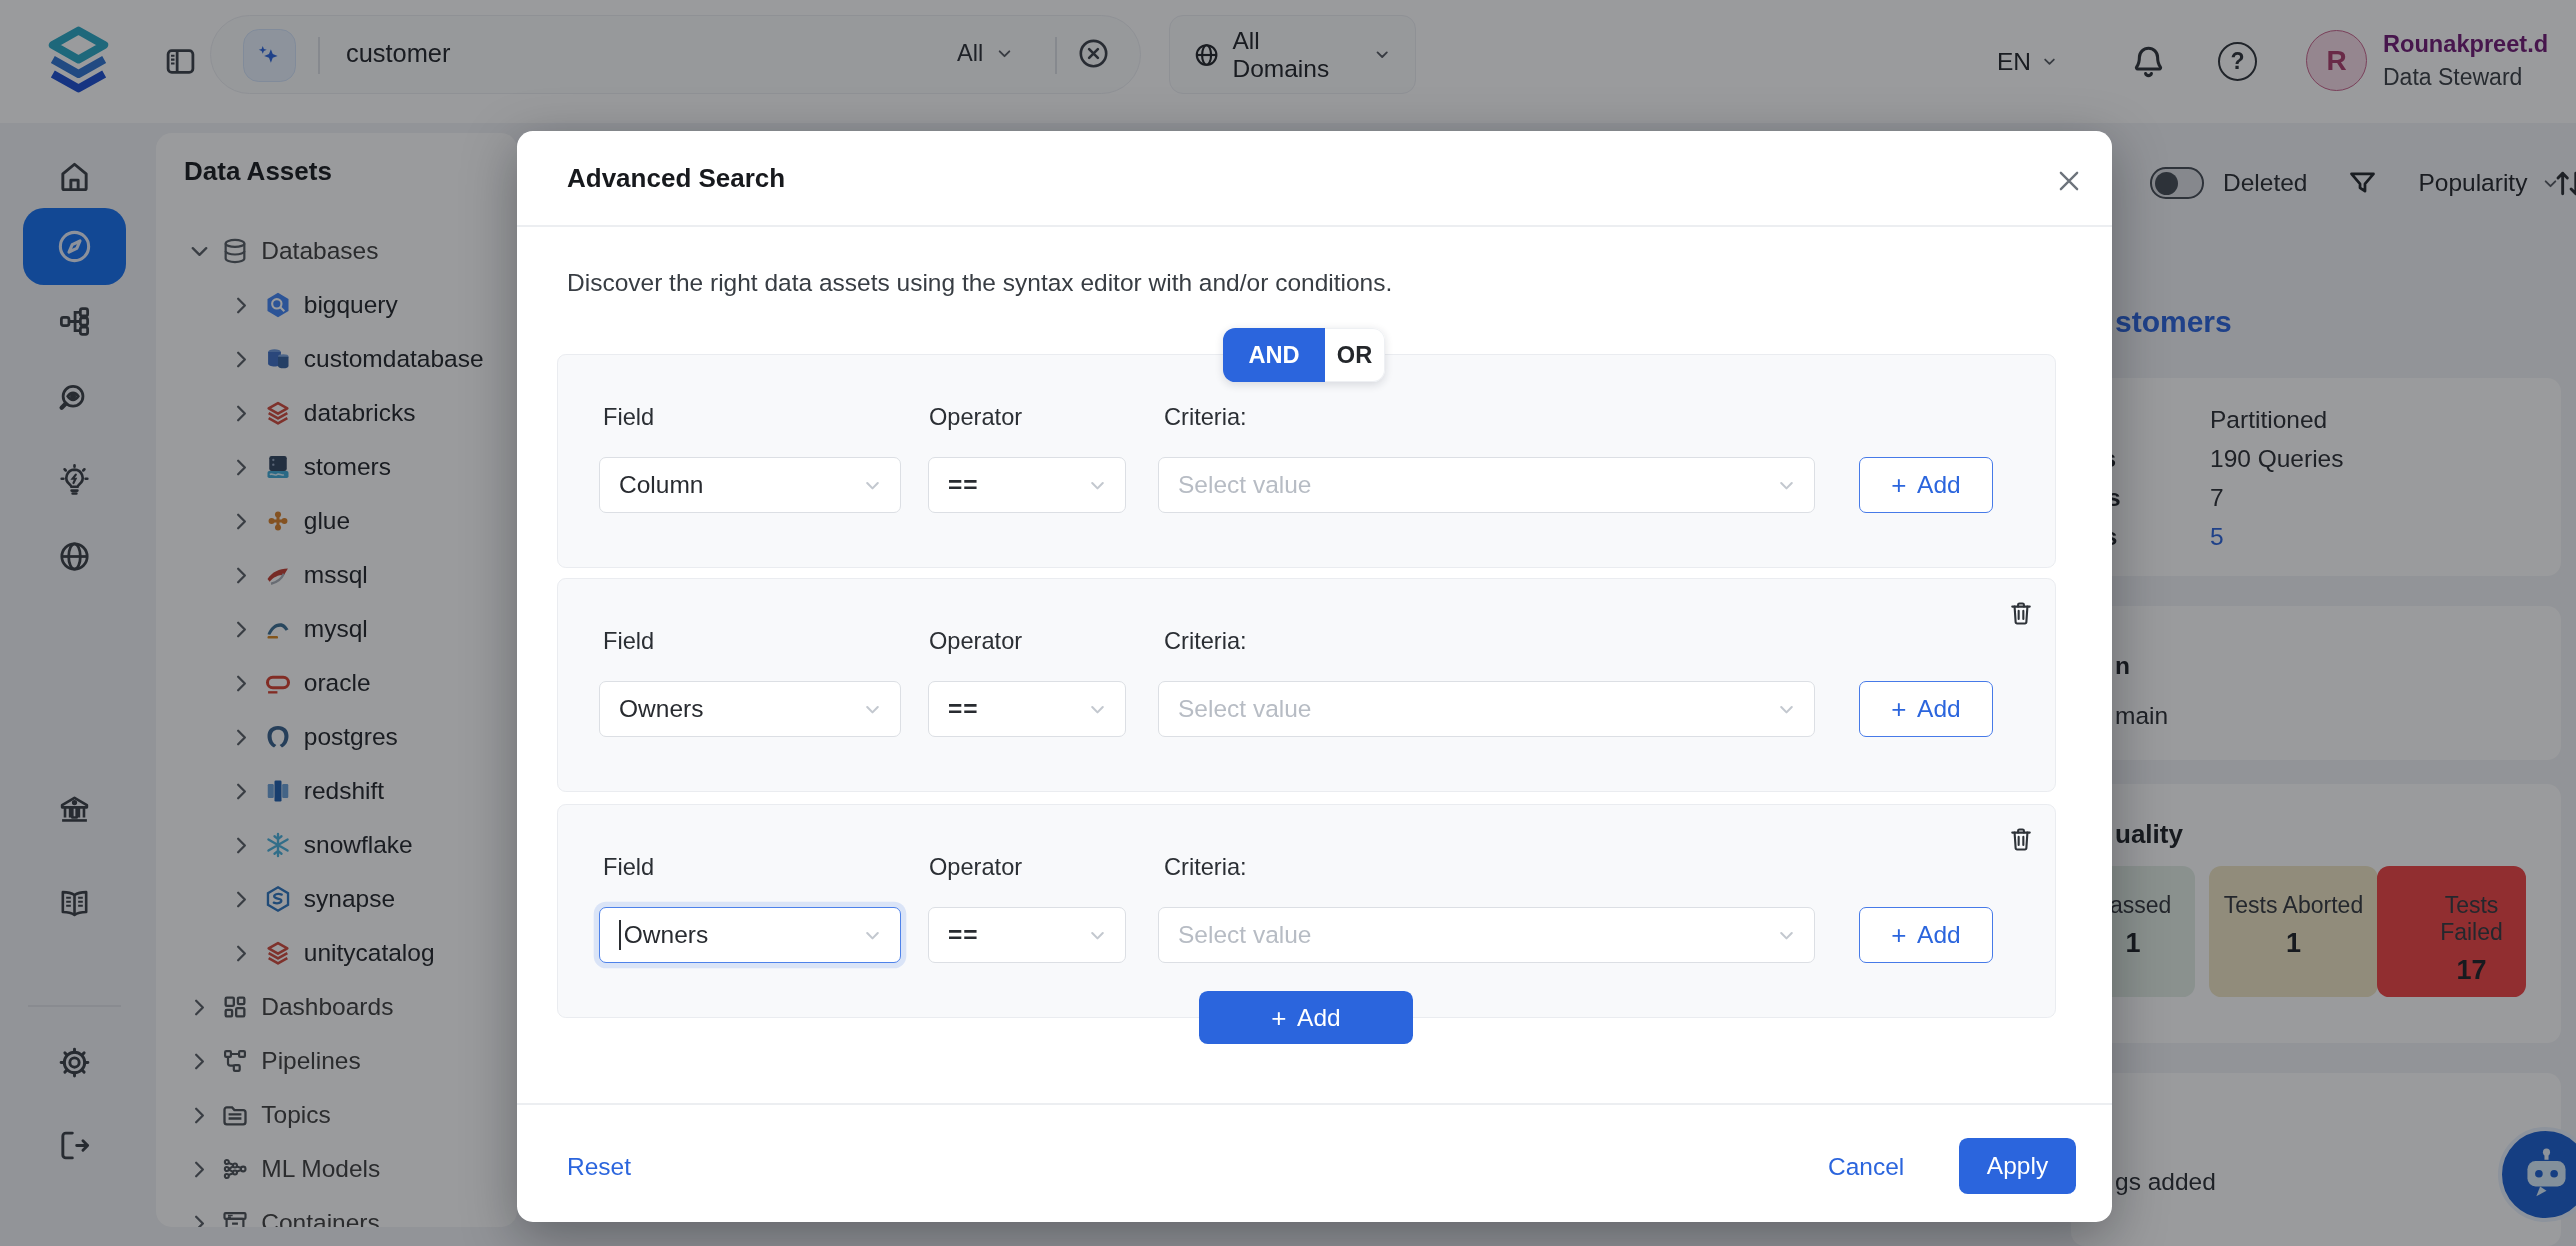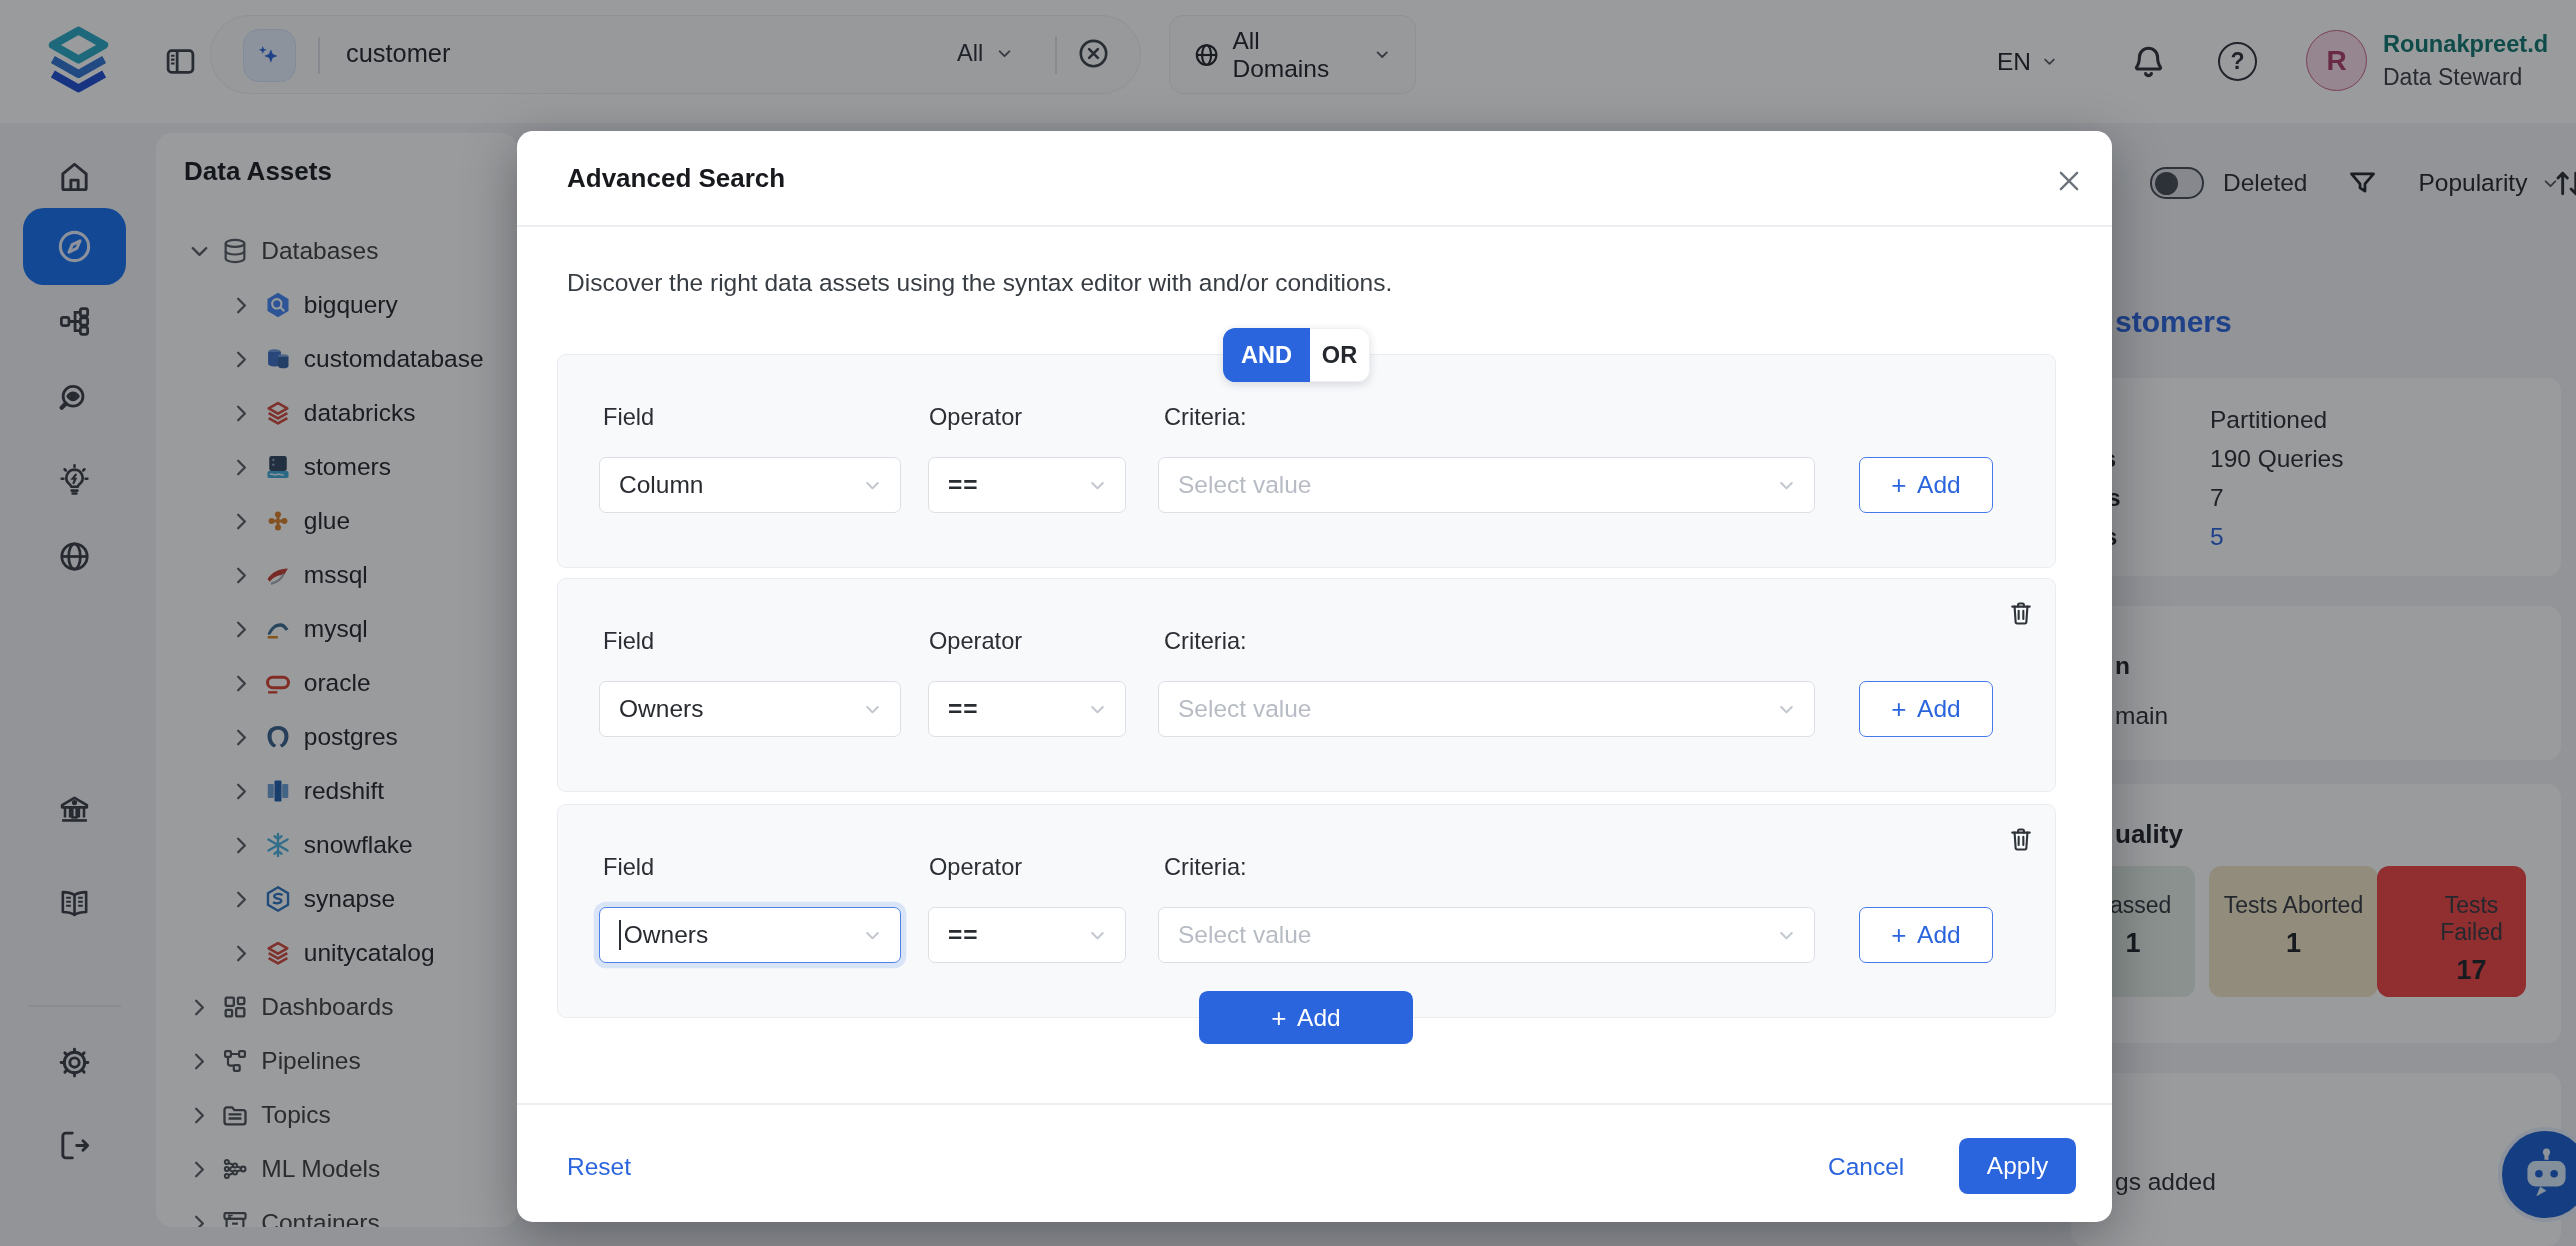--- a/index.html
+++ b/index.html
@@ -17,21 +17,21 @@
   .vdiv { position:absolute; top:21px; width:1.8px; height:37px; background:#dde0e6; }
   #search-value { position:absolute; left:135px; top:0; height:75px; display:flex; align-items:center; font-size:25.4px; color:#23262b; }
   #scope-dd { position:absolute; left:746px; top:0; height:75px; display:flex; align-items:center; gap:10.5px; font-size:23.6px; color:#2c3036; cursor:pointer; }
   #clear-search { position:absolute; left:865px; top:20px; width:35px; height:35px; color:#3c4149; }
   #domains-pill { position:absolute; left:1169px; top:15px; width:247px; height:79px; background:#fafbfc; border:1.8px solid #eceef2; border-radius:14px; display:flex; align-items:center; gap:12.3px; padding:0 23px; font-size:24.5px; color:#22252a; }
   #lang-dd { position:absolute; left:1997px; top:0; height:123px; display:flex; align-items:center; gap:8.8px; font-size:24.5px; color:#23262b; }
   #bell-btn { position:absolute; left:2129px; top:42px; width:39px; height:39px; color:#2e3339; }
   #help-btn { position:absolute; left:2218px; top:42px; width:39px; height:39px; border:2.2px solid #2e3339; border-radius:50%; color:#2e3339; font-size:23px; font-weight:700; display:flex; align-items:center; justify-content:center; }
   #avatar { position:absolute; left:2306px; top:30px; width:61px; height:61px; border-radius:50%; background:#f6dbe7; border:1.8px solid #c8628c; color:#ab3d6c; font-size:28px; font-weight:600; display:flex; align-items:center; justify-content:center; }
   #user-block { position:absolute; left:2383px; top:28px; line-height:33px; }
-  #user-name { font-size:23.6px; font-weight:700; color:#0f766e; }
+  #user-name { font-size:23.6px; font-weight:700; color:#701a75; }
   #user-role { font-size:23px; color:#3b4046; }
   .chev-sm { color:#565b62; }
 
   
   .rail-btn { position:absolute; left:57px; width:35px; height:35px; color:#3a3f46; }
   #rail-active { position:absolute; left:23px; top:208px; width:103px; height:77px; border-radius:21px; background:#1570ef; }
   #rail-active svg { position:absolute; left:32px; top:19px; width:39px; height:39px; color:#e7eefc; }
   #rail-divider { position:absolute; left:28px; top:1005px; width:93px; height:1.8px; background:#e2e4e8; }
 
   
@@ -71,21 +71,21 @@
   #chatbot svg { position:absolute; left:14px; top:8.8px; width:61px; height:70px; }
 
   
   #overlay { position:absolute; inset:0; background:rgba(14,16,21,0.42); z-index:40; }
   #modal { position:absolute; left:517px; top:131px; width:1595px; height:1091px; background:#ffffff; border-radius:15.8px; box-shadow:0 15.8px 53px rgba(10,12,18,.35); z-index:50; }
   #m-title { position:absolute; left:50px; top:31.5px; font-size:26px; font-weight:600; color:#17191d; }
   #m-close { position:absolute; left:1537px; top:35px; width:30px; height:30px; color:#6d737b; cursor:pointer; }
   .m-div { position:absolute; left:0; width:1595px; height:1.8px; background:#eceef1; }
   #m-desc { position:absolute; left:50px; top:138px; font-size:24.5px; color:#383d43; }
   #logic-toggle { position:absolute; left:706px; top:197px; height:54px; display:flex; border-radius:12.3px; overflow:hidden; box-shadow:0 2.6px 8.8px rgba(20,30,50,.14); z-index:3; }
-  #logic-and { width:87px; background:#2b65dd; color:#ffffff; display:flex; align-items:center; justify-content:center; font-size:23.6px; font-weight:600; }
+  #logic-and { width:102px; background:#2b65dd; color:#ffffff; display:flex; align-items:center; justify-content:center; font-size:23.6px; font-weight:600; }
   #logic-or { width:60px; background:#ffffff; color:#24272b; display:flex; align-items:center; justify-content:center; font-size:23.6px; font-weight:600; border:1.8px solid #eef0f3; border-left:none; border-radius:0 12.3px 12.3px 0; }
   .cond-card { position:absolute; left:40px; width:1499px; height:214px; background:#f8f9fb; border:1.8px solid #eaecf0; border-radius:8.8px; }
   .c-lbl { position:absolute; top:49px; font-size:23.6px; color:#2b2f34; }
   .lbl-field { left:45px; } .lbl-op { left:371px; } .lbl-crit { left:606px; }
   .sel { position:absolute; top:102px; height:56px; background:#ffffff; border:1.8px solid #dcdfe4; border-radius:7px; display:flex; align-items:center; padding:0 19px; font-size:24.5px; color:#282b30; }
   .sel .schev { position:absolute; right:15.8px; width:23px; height:23px; color:#c3c8cf; }
   .sel-field { left:41px; width:302px; }
   .sel-op { left:370px; width:198px; letter-spacing:0.9px; font-weight:600; }
   .sel-crit { left:600px; width:657px; color:#b7bcc4; font-weight:400; }
   .sel.focused { border-color:#4e82ea; box-shadow:0 0 0 5.3px rgba(64,118,230,.16); }

